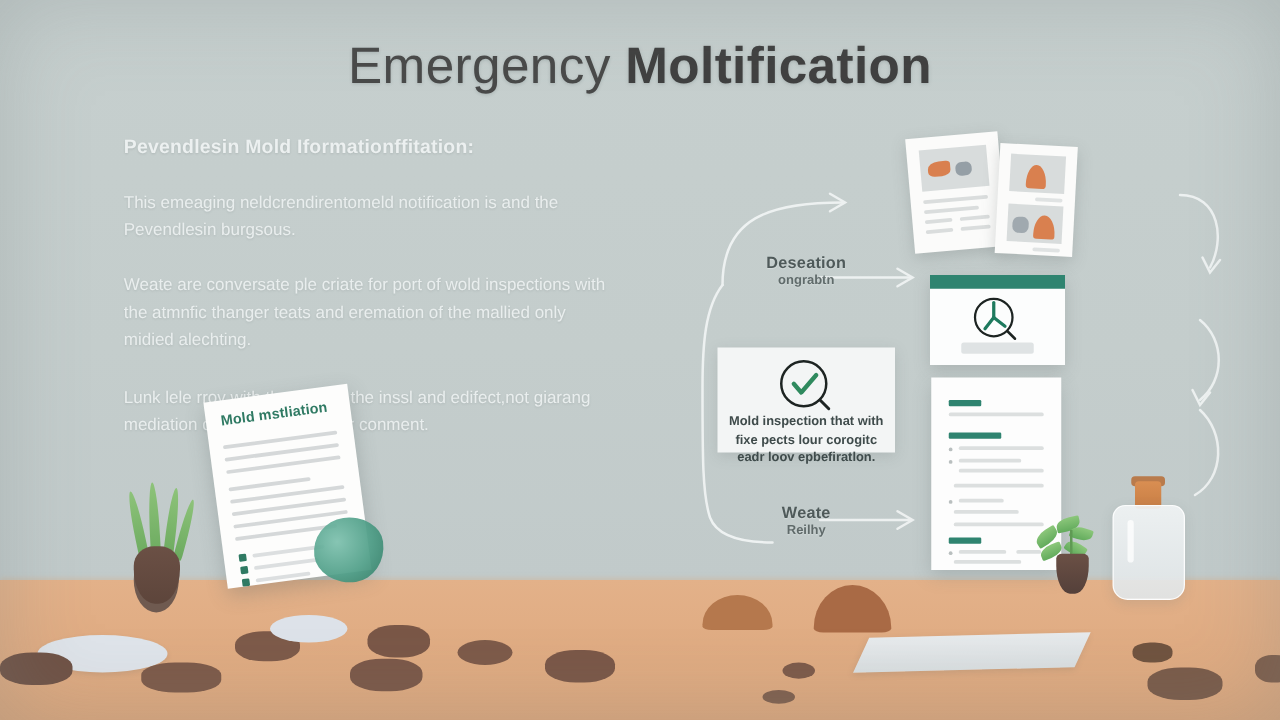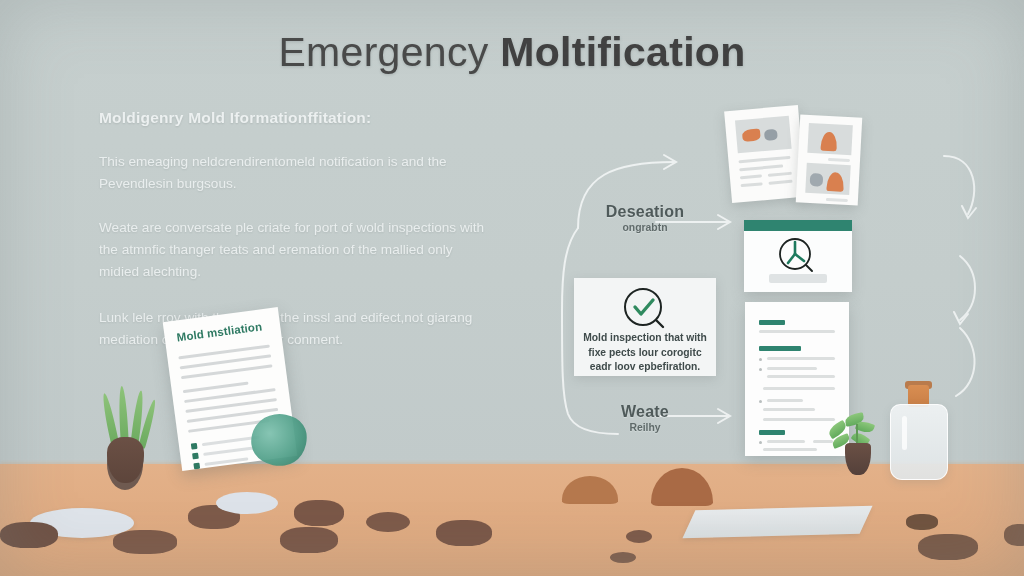--- a/index.html
+++ b/index.html
@@ -105,26 +105,26 @@
     transform-origin:50% 100%;
   }
 
   
   .flow{position:absolute;left:556px;top:96px;width:452px;height:382px;}
 
   .node-label{
     position:absolute;text-align:center;color:#4f5a5a;
     text-shadow:0 1px 1px rgba(230,235,235,.55);
   }
-  .node-label .t1{font-size:16px;font-weight:700;letter-spacing:.2px;line-height:1.15;}
+  .node-label .t1{font-size:13px;font-weight:700;letter-spacing:.2px;line-height:1.15;}
   .node-label .t2{font-size:10.4px;font-weight:700;opacity:.85;line-height:1.3;}
 
   
   .card-check{
-    position:absolute;left:574px;top:278px;width:142px;height:98px;
+    position:absolute;left:574px;top:278px;width:142px;height:84px;
     background:#f3f5f5;
     box-shadow:0 3px 10px rgba(110,120,120,.22);
   }
   .card-check .cap{
     position:absolute;left:8px;right:8px;top:53px;
     text-align:center;font-size:10.3px;line-height:1.42;
     color:#3f4b4b;font-weight:600;
   }
 
   
@@ -229,21 +229,21 @@
   <div class="mound d" style="left:651px;top:468px;width:62px;height:38px;border-radius:56% 56% 14% 14%/100% 100% 10% 10%;"></div>
 
   <div class="sheet-ground"></div>
 
   <div class="title">
     <span class="thin">Emergency</span>
     <span class="bold">Moltification</span>
   </div>
 
   <div class="copy">
-    <div class="lead">Moldigenry Mold Iformationffitation:</div>
+    <div class="lead">Pevendlesin Mold Iformationffitation:</div>
     <p class="p1">This emeaging neldcrendirentomeld notification is and the Pevendlesin burgsous.</p>
     <p class="p3">Weate are conversate ple criate for port of wold inspections with the atmnfic thanger teats and eremation of the mallied only midied alechting.</p>
     <p class="p4">Lunk lele rrov with the nuvere the inssl and edifect,not giarang mediation of ory nepey ang ror conment.</p>
   </div>
 
   <div class="paper-left">
     <div class="ph">Mold mstliation</div>
     <div class="rule" style="top:36px;width:92px;"></div>
     <div class="rule" style="top:46px;width:92px;"></div>
     <div class="rule" style="top:56px;width:92px;"></div>

